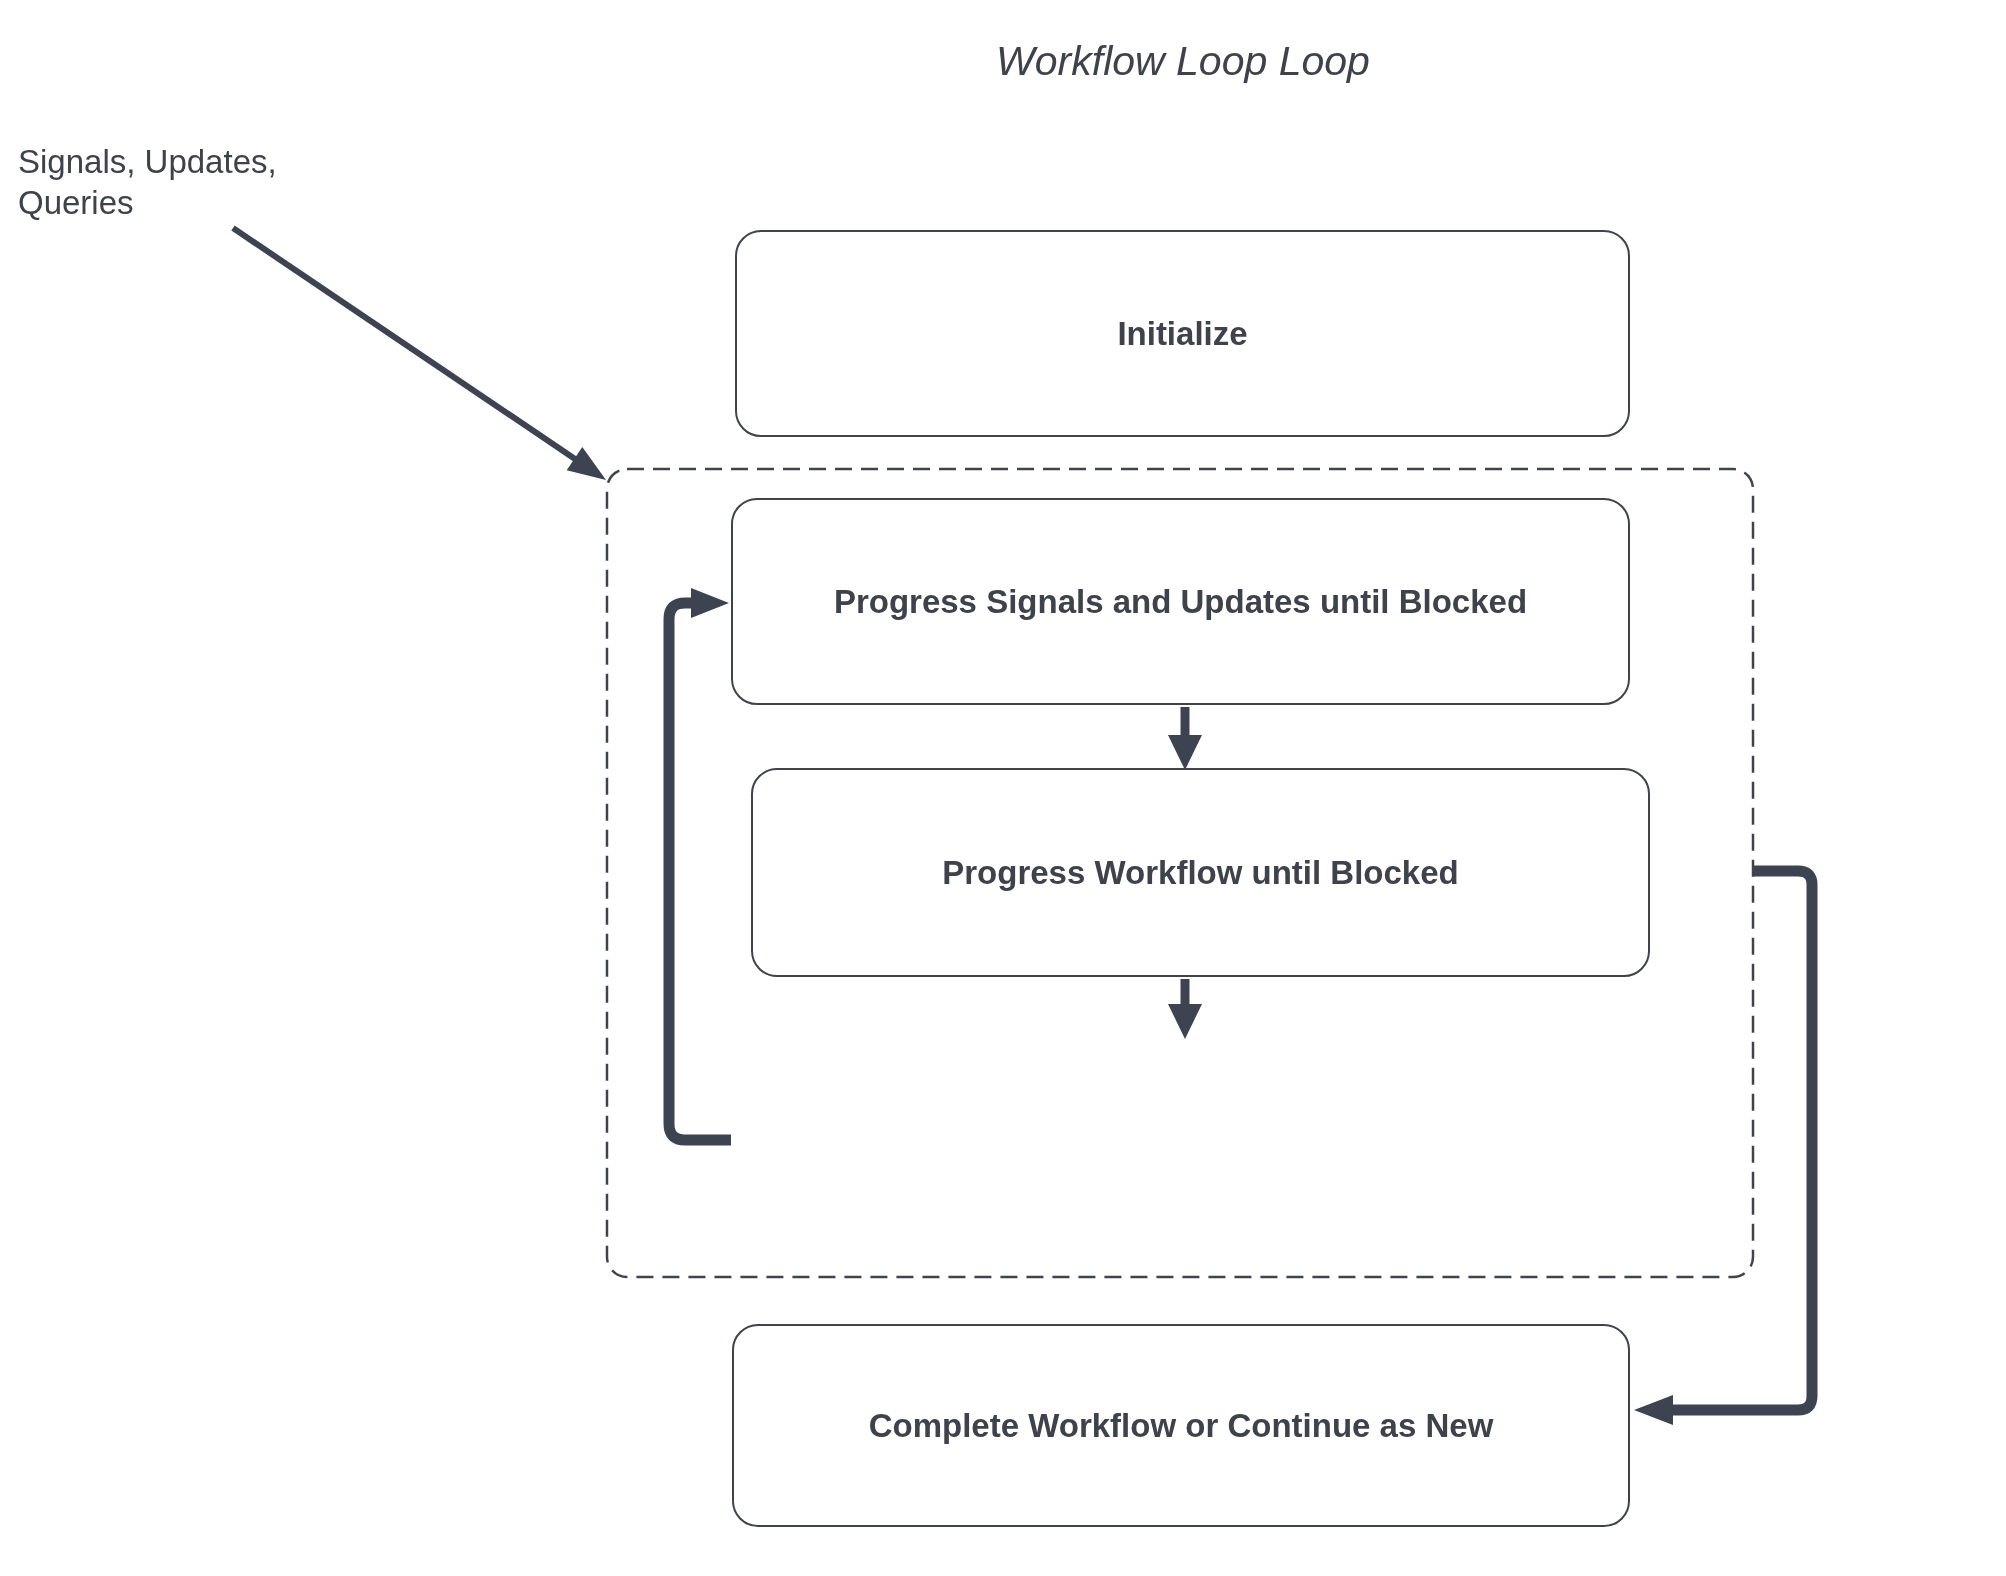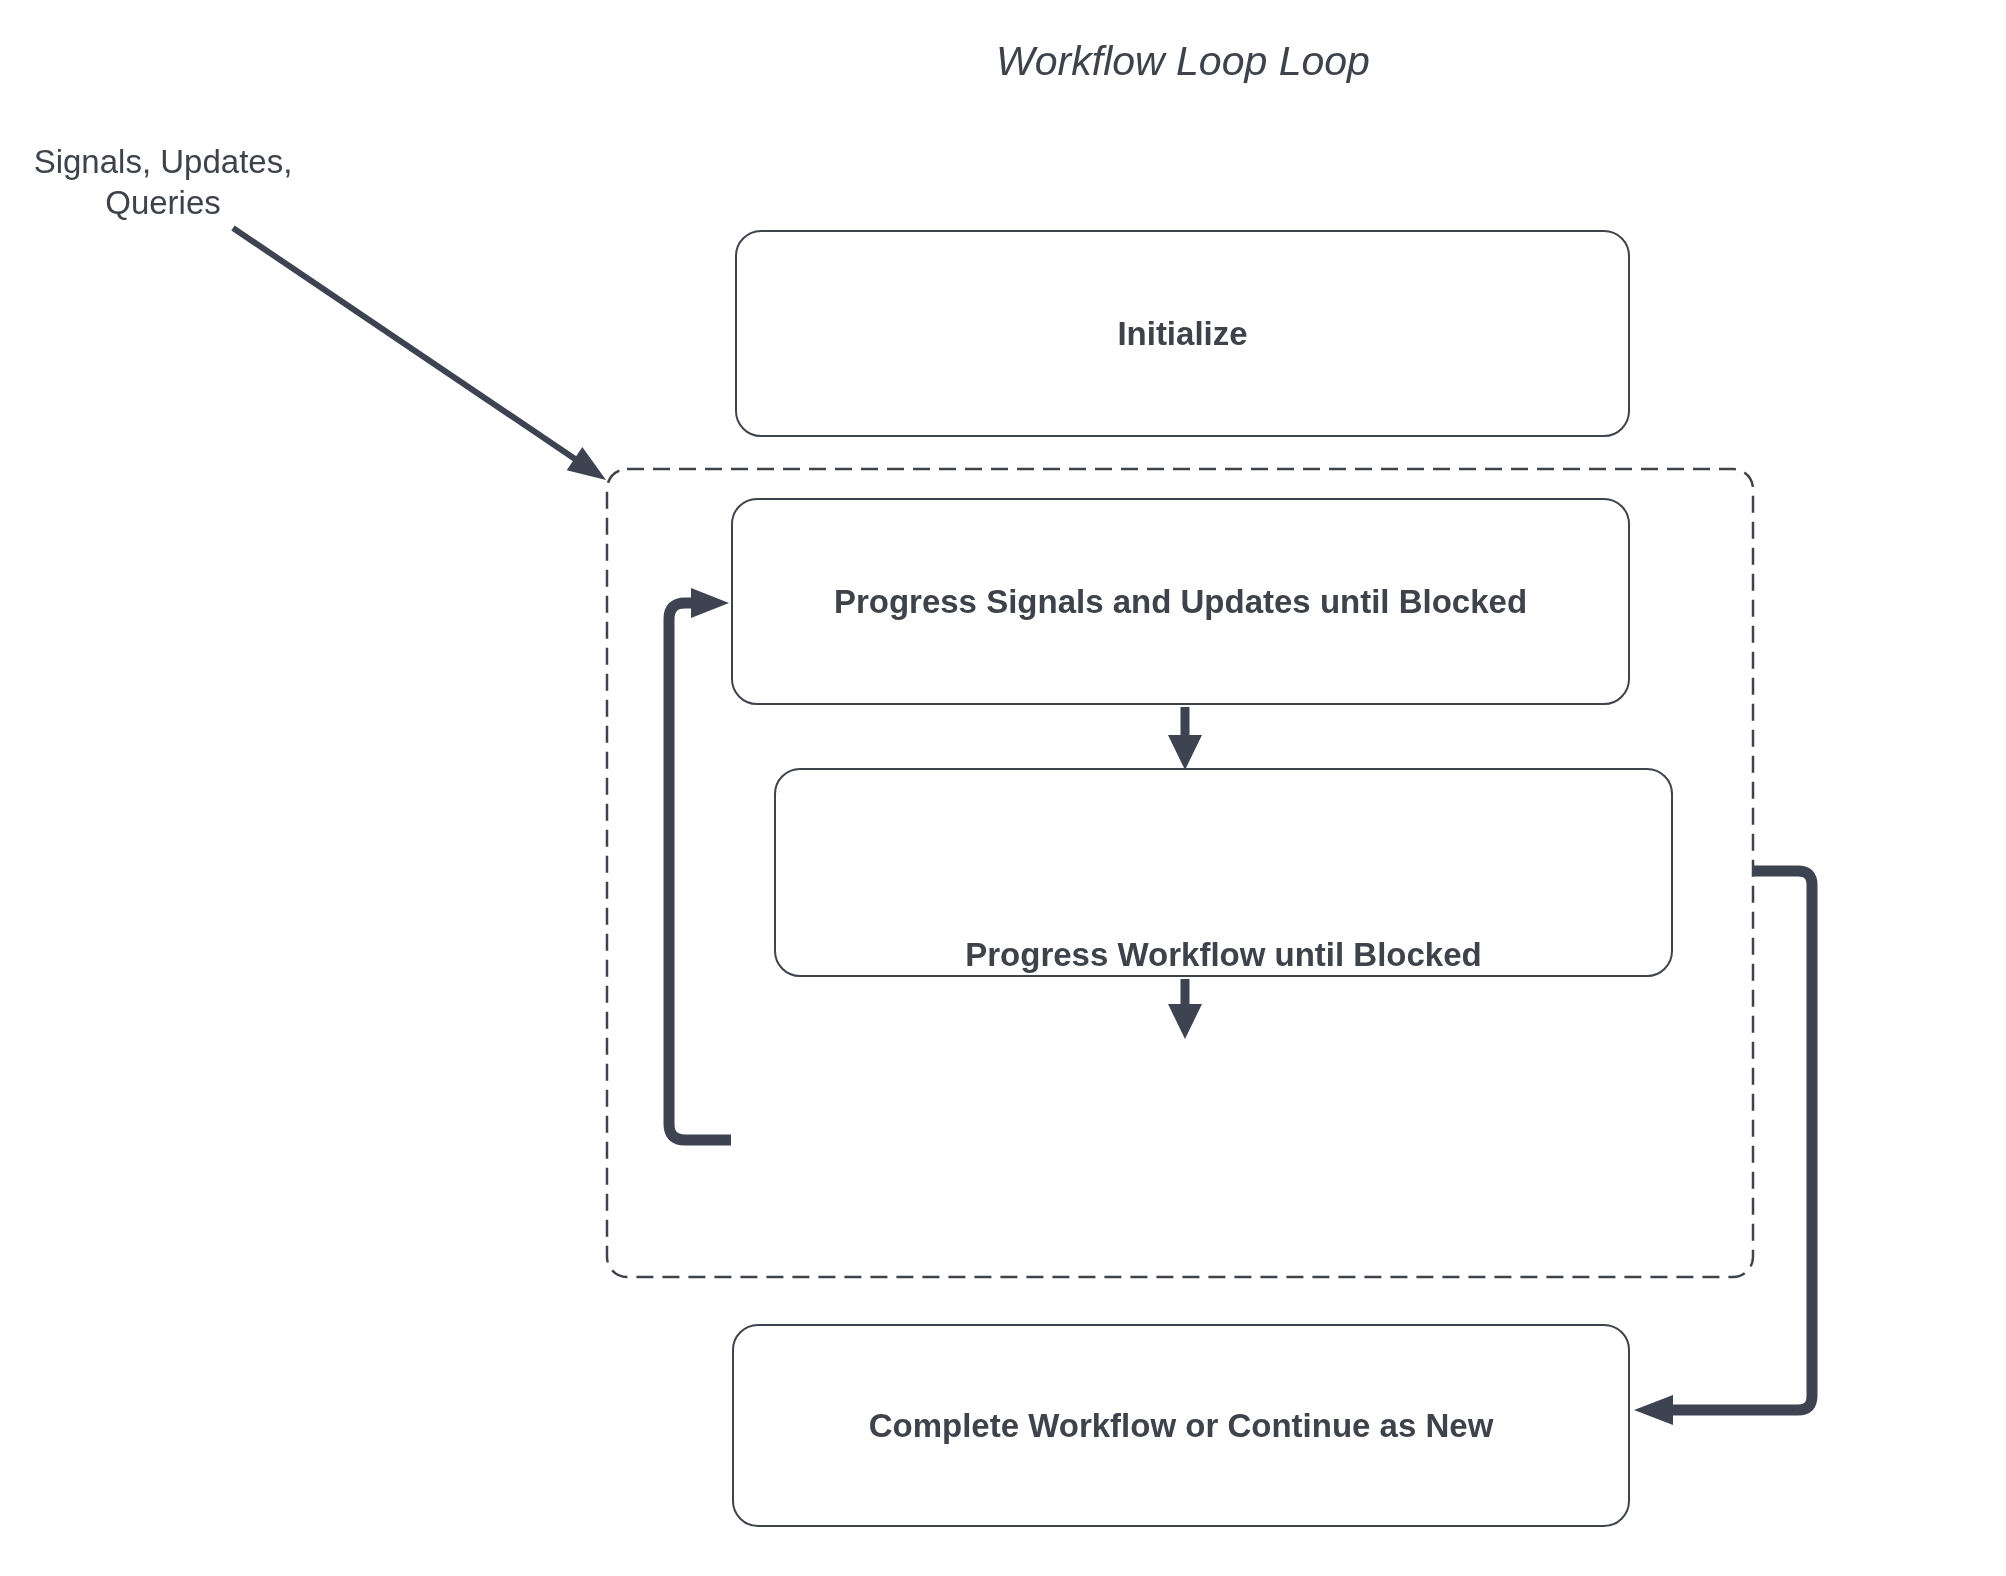--- a/index.html
+++ b/index.html
@@ -56,37 +56,36 @@
     align-items: center;
     justify-content: center;
     text-align: center;
     font-size: 33px;
     line-height: 41px;
     padding: 0 30px;
     font-weight: bold;
   }
   .n-init { left: 735px; top: 230px;  width: 895px; height: 207px; }
   .n-ps   { left: 731px; top: 498px;  width: 899px; height: 207px; }
-  .n-pw   { left: 774px; top: 768px;  width: 899px; height: 209px; align-items: flex-end; }
+  .n-pw   { left: 751px; top: 768px;  width: 899px; height: 209px; }
   .n-eq   { left: 731px; top: 1038px; width: 899px; height: 209px; }
   .n-cw   { left: 732px; top: 1308px; width: 898px; height: 203px; margin-top: 16px; }
   .title {
     position: absolute;
     left: 733px; top: 36px;
     width: 900px;
     text-align: center;
     font-size: 41px;
     line-height: 50px;
     font-style: italic;
   }
   .side-label {
     position: absolute;
     left: 18px; top: 141px;
     width: 290px;
-    text-align: center;
     font-size: 33px;
     line-height: 41px;
     white-space: pre-line;
   }
 </style>
 </head>
 <body style="--background: #ffffff; --line-color: #3d4350; --node-border-color: #3f434c; --node-fill: #ffffff; --text-color: #3e424a;">
 
 <div class="canvas">
 

